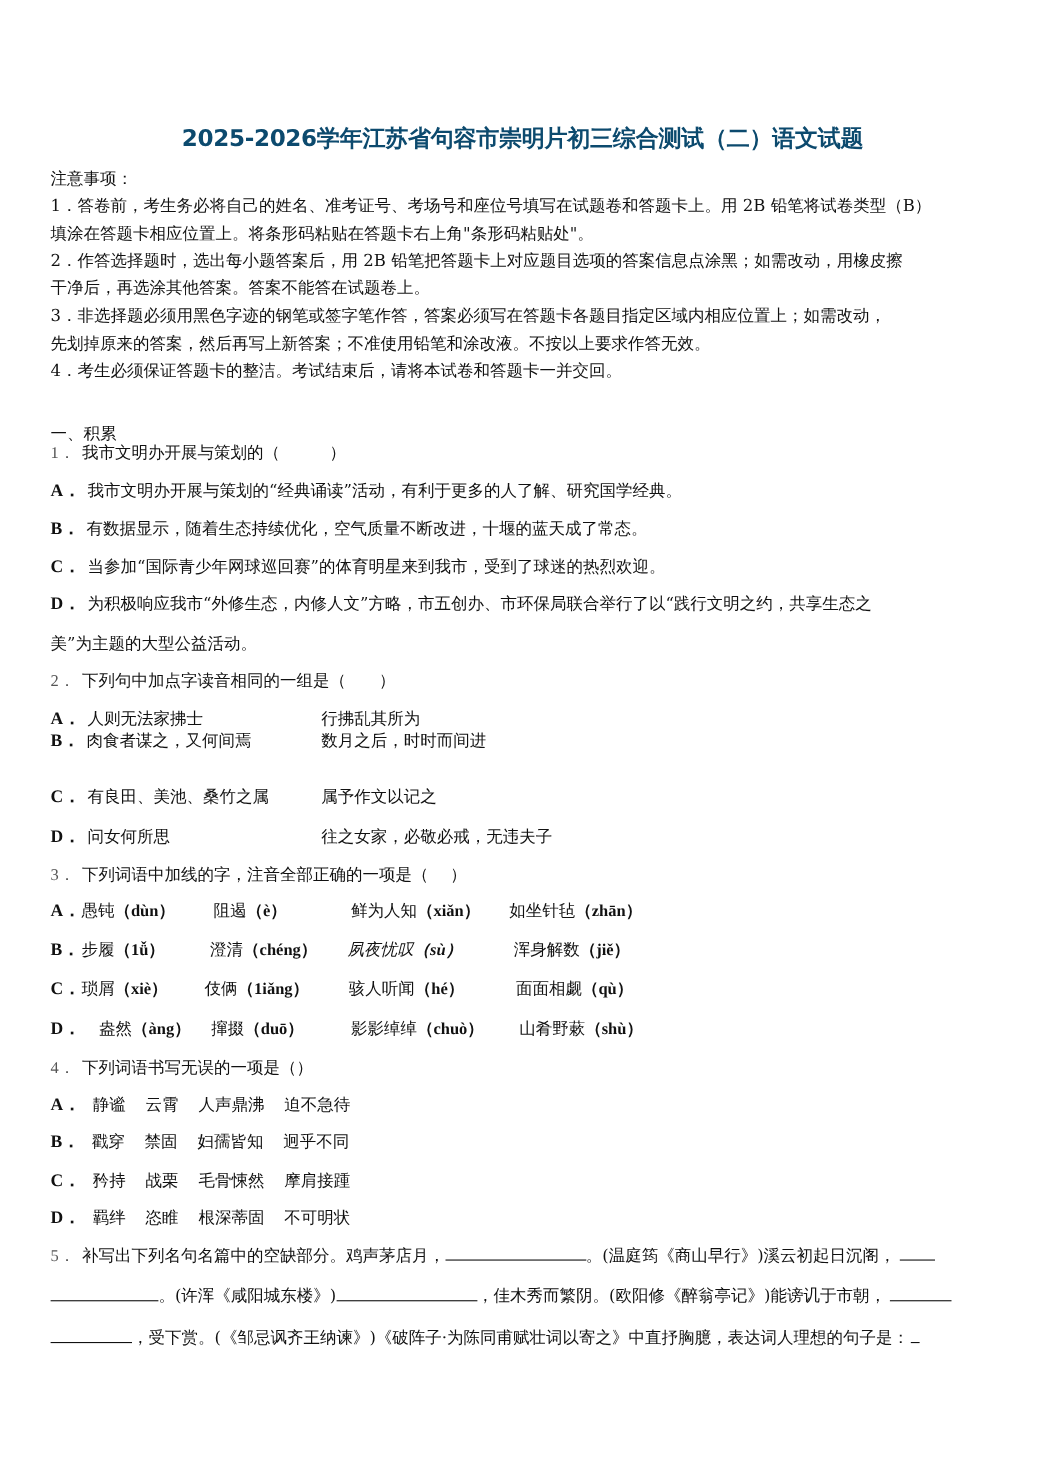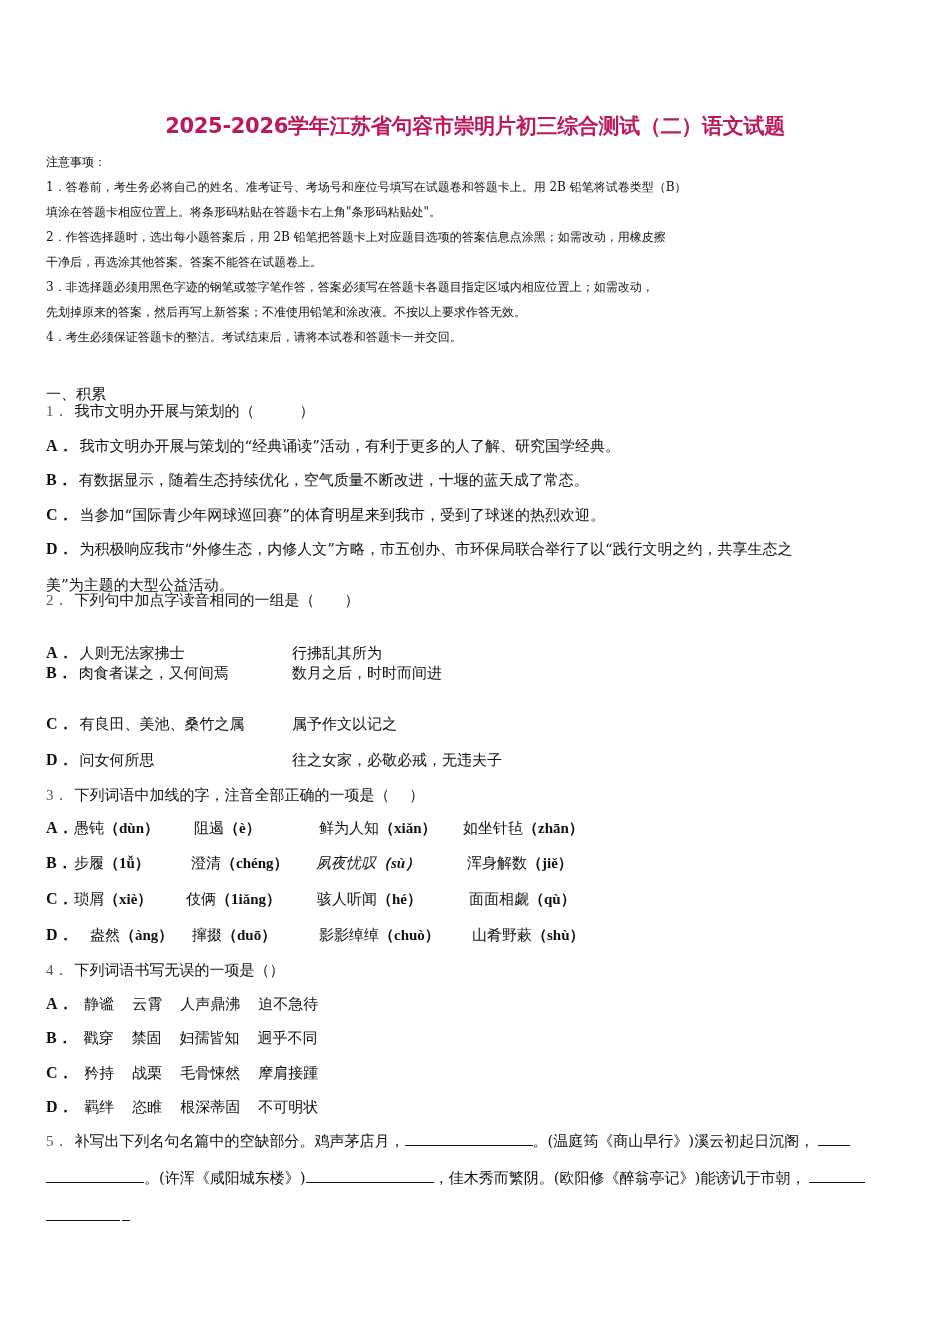--- a/index.html
+++ b/index.html
@@ -24,31 +24,31 @@
     .title {
       position: absolute;
       top: 112px;
       left: 0;
       width: 950px;
       text-align: center;
       font-family: "DejaVu Sans", "Liberation Sans", sans-serif;
       font-weight: bold;
       font-size: 21px;
       letter-spacing: -0.3px;
-      color: #be185d;
+      color: #0c4a6e;
     }
     .line {
       position: absolute;
       left: 46px;
       white-space: nowrap;
       font-size: 15px;
       line-height: 20px;
       color: #111;
     }
-    .notice .line { font-size: 12px; }
+    .notice .line { font-size: 15px; }
     .opt-letter {
       font-family: "Liberation Serif", "DejaVu Serif", serif;
       font-weight: bold;
       font-size: 16px;
       margin-right: 6px;
     }
     .qnum {
       font-family: "Liberation Serif", "DejaVu Serif", serif;
       color: #555;
       margin-right: 6px;
@@ -100,21 +100,21 @@
     <div class="line" style="top:505px;">
       <span class="opt-letter">C．</span><span>当参加“国际青少年网球巡回赛”的体育明星来到我市，受到了球迷的热烈欢迎。</span>
     </div>
     <div class="line" style="top:539px;">
       <span class="opt-letter">D．</span><span>为积极响应我市“外修生态，内修人文”方略，市五创办、市环保局联合举行了以“践行文明之约，共享生态之</span>
     </div>
     <div class="line" style="top:575px;">美”为主题的大型公益活动。</div>
   </div>
 
   <div>
-    <div class="line" style="top:590px;">
+    <div class="line" style="top:609px;">
       <span class="qnum">2．</span><span>下列句中加点字读音相同的一组是（　　）</span>
     </div>
     <div class="line" style="top:643px;">
       <span class="opt-letter">A．</span><span>人则无法家拂士</span>
       <span class="col2" style="left:246px;">行拂乱其所为</span>
     </div>
     <div class="line" style="top:663px;">
       <span class="opt-letter">B．</span><span>肉食者谋之，又何间焉</span>
       <span class="col2" style="left:246px;">数月之后，时时而间进</span>
     </div>
@@ -189,17 +189,17 @@
   </div>
 
   <div>
     <div class="line" style="top:1131px;">
       <span class="qnum">5．</span><span>补写出下列名句名篇中的空缺部分。鸡声茅店月，</span><span class="blank" style="width:128px;"></span><span>。(温庭筠《商山早行》)溪云初起日沉阁，</span><span class="blank" style="width:32px;margin-left:4px;"></span>
     </div>
     <div class="line" style="top:1168px;">
       <span class="blank" style="width:98px;"></span><span>。(许浑《咸阳城东楼》)</span><span class="blank" style="width:128px;"></span><span>，佳木秀而繁阴。(欧阳修《醉翁亭记》)能谤讥于市朝，</span><span class="blank" style="width:56px;margin-left:4px;"></span>
     </div>
     <div class="line" style="top:1206px;">
-      <span class="blank" style="width:74px;"></span><span class="blank" style="width:8px;margin-left:2px;"></span>
+      <span class="blank" style="width:74px;"></span><span>，受下赏。(《邹忌讽齐王纳谏》)《破阵子·为陈同甫赋壮词以寄之》中直抒胸臆，表达词人理想的句子是：</span><span class="blank" style="width:8px;margin-left:2px;"></span>
     </div>
   </div>
 
 </div>
 
 </body></html>

